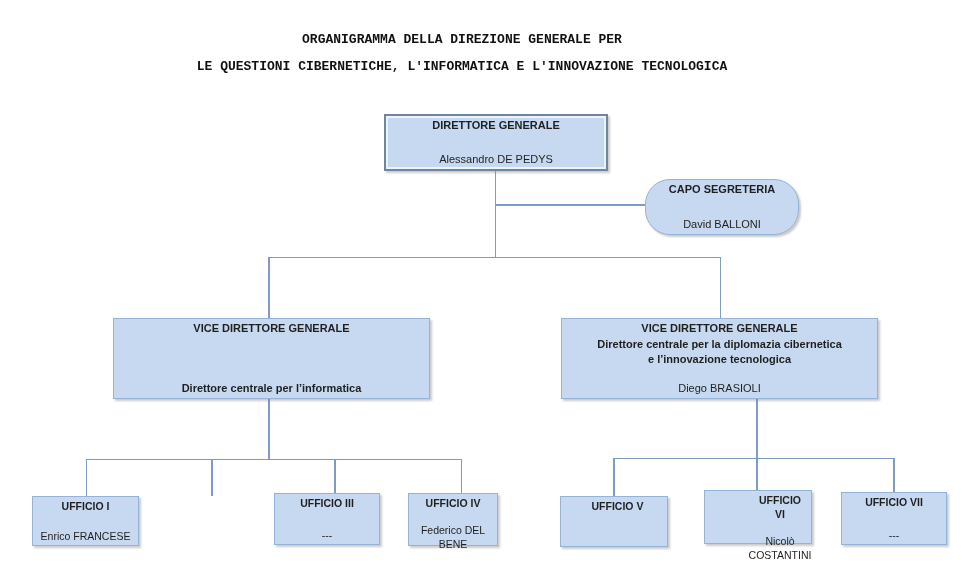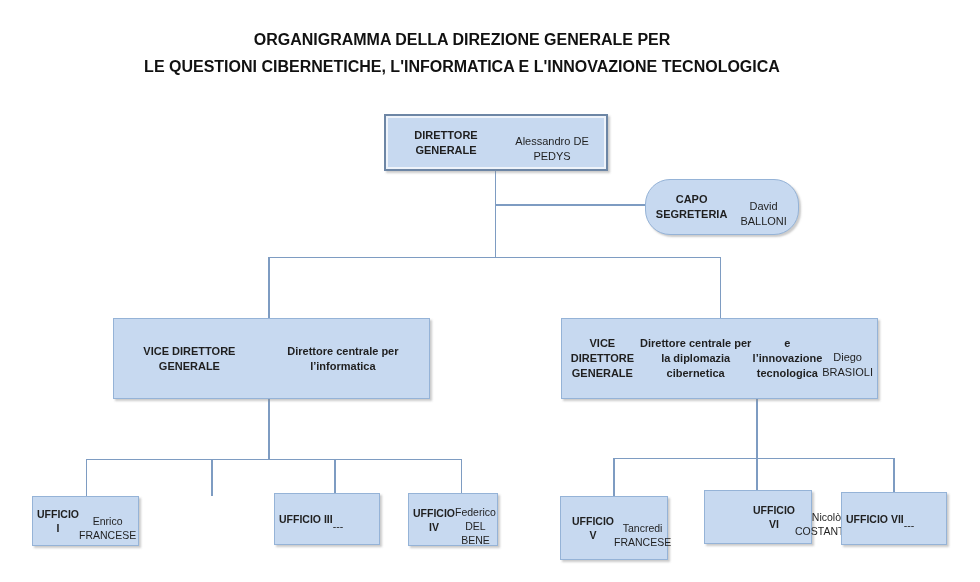--- a/index.html
+++ b/index.html
@@ -9,26 +9,26 @@
     --line:#7e9cc2;
     --text:#1f1f1f;
   }
   html,body{margin:0;padding:0;background:#ffffff;}
   #canvas{
     position:relative;width:980px;height:582px;background:#ffffff;overflow:hidden;
     font-family:"Liberation Sans","DejaVu Sans",sans-serif;color:var(--text);
   }
   .title{
     position:absolute;top:26px;left:0;width:924px;text-align:center;
-    font-weight:bold;font-size:16px;line-height:27px;color:#111;
+    font-weight:bold;font-size:13px;line-height:27px;color:#111;font-family:Liberation Mono, monospace;
   }
   .node{
     position:absolute;background:var(--box-fill);border:1px solid var(--box-border);
     box-shadow:2px 2px 2px rgba(140,140,140,0.45);
-    display:flex;justify-content:flex-start;align-items:center;
+    display:flex;flex-direction:column;justify-content:space-between;align-items:center;
     text-align:center;box-sizing:border-box;padding:2px 4px;
   }
   .node .role{font-weight:bold;font-size:11px;line-height:15px;}
   .node .sub{font-weight:bold;font-size:11px;line-height:15px;}
   .node .name{font-size:11px;line-height:15px;margin-top:13px;}
   .node-dg{
     border:2px solid var(--dg-border);
     box-shadow:inset 0 0 0 2px #eef3fa,2px 2px 2px rgba(140,140,140,0.45);
   }
   .node-small .role{font-size:10.5px;line-height:14px;}
@@ -93,23 +93,22 @@
   <div class="node node-small" style="left:274px;top:493px;width:106px;height:52px;">
     <div class="role">UFFICIO III</div>
     <div class="name">---</div>
   </div>
 
   <div class="node node-small" style="left:408px;top:493px;width:90px;height:53px;">
     <div class="role">UFFICIO IV</div>
     <div class="name">Federico DEL BENE</div>
   </div>
 
-  <div class="node node-small" style="left:560px;top:496px;width:108px;height:64px;padding-left:11px;">
+  <div class="node node-small" style="left:560px;top:496px;width:108px;height:51px;padding-left:11px;">
     <div class="role">UFFICIO V</div>
-    <div class="name">Tancredi FRANCESE</div>
   </div>
 
   <div class="node node-small" style="left:704px;top:490px;width:108px;height:54px;padding-left:48px;">
     <div class="role">UFFICIO VI</div>
     <div class="name">Nicolò COSTANTINI</div>
   </div>
 
   <div class="node node-small" style="left:841px;top:492px;width:106px;height:53px;">
     <div class="role">UFFICIO VII</div>
     <div class="name">---</div>

